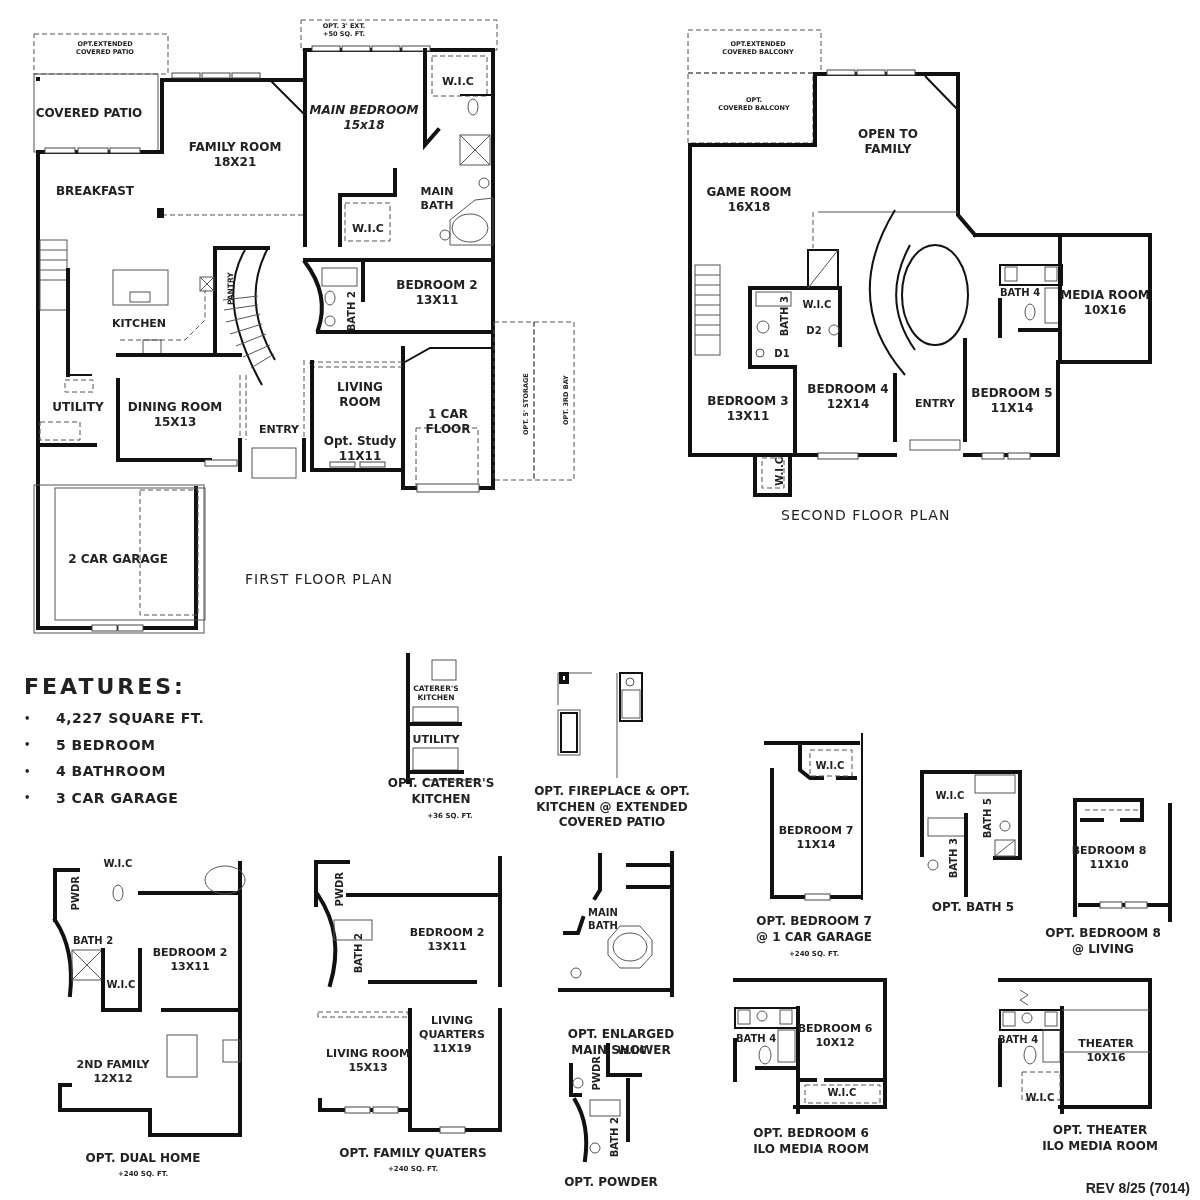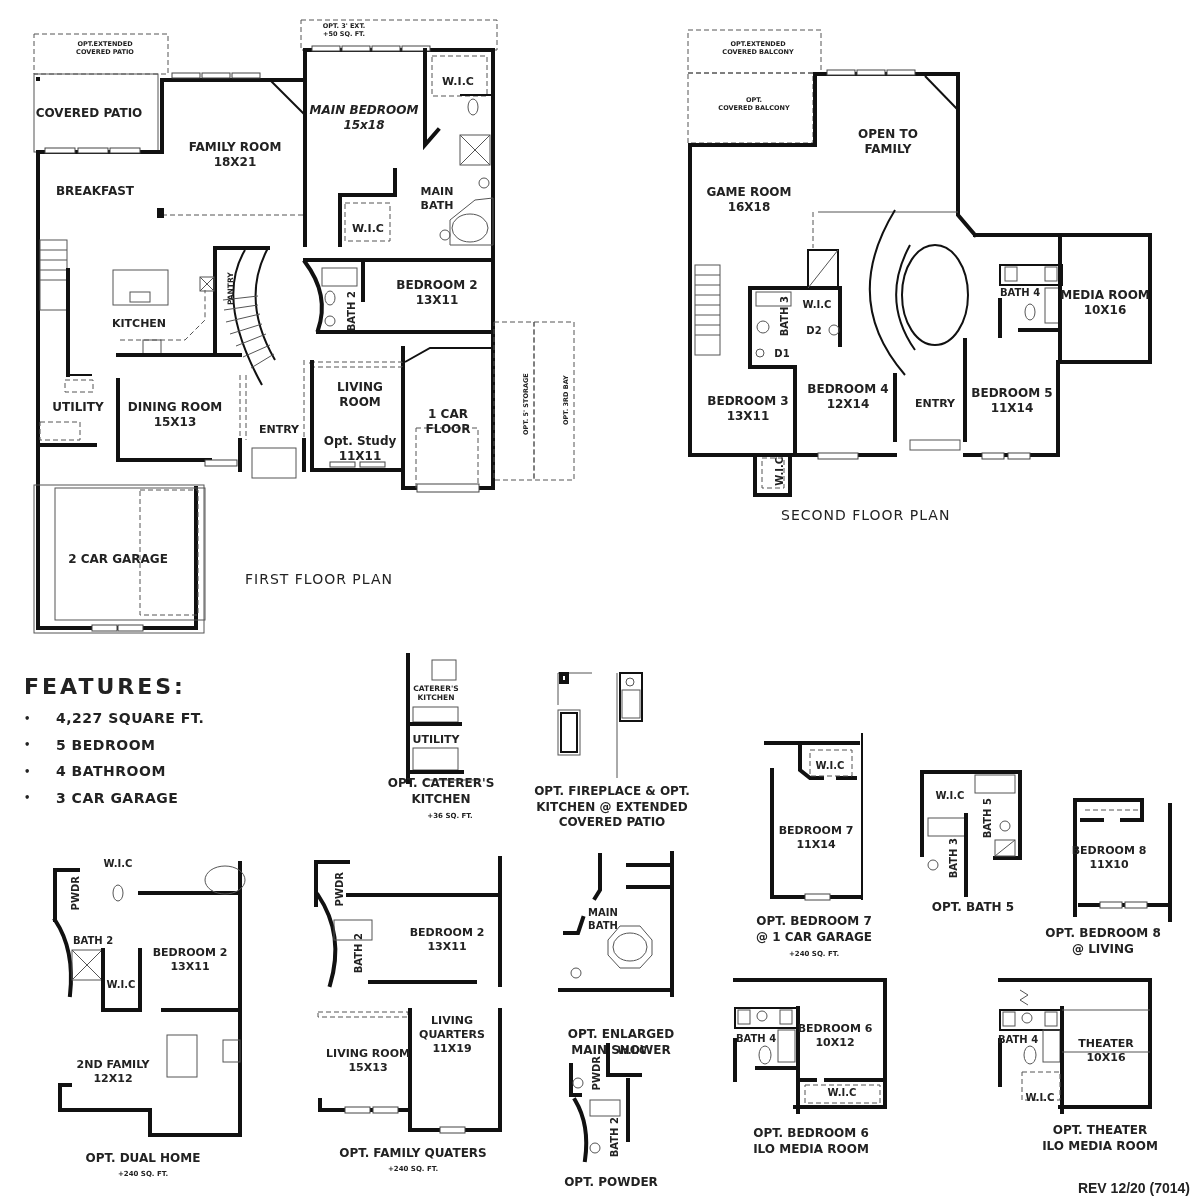--- a/index.html
+++ b/index.html
@@ -594,13 +594,13 @@
 
   <div class="lbl s10 rot" style="left:76px;top:887px;">PWDR</div>
   <div class="lbl s10 rot" style="left:340px;top:883px;">PWDR</div>
   <div class="lbl s10 rot" style="left:359px;top:947px;">BATH 2</div>
   <div class="lbl s10 rot" style="left:597px;top:1067px;">PWDR</div>
   <div class="lbl s10 rot" style="left:615px;top:1131px;">BATH 2</div>
   <div class="lbl s10 rot" style="left:988px;top:812px;">BATH 5</div>
   <div class="lbl s10 rot" style="left:954px;top:852px;">BATH 3</div>
 </div>
 
-<div class="rev">REV 12/20 (7014)</div>
+<div class="rev">REV 8/25 (7014)</div>
 
 </body></html>

